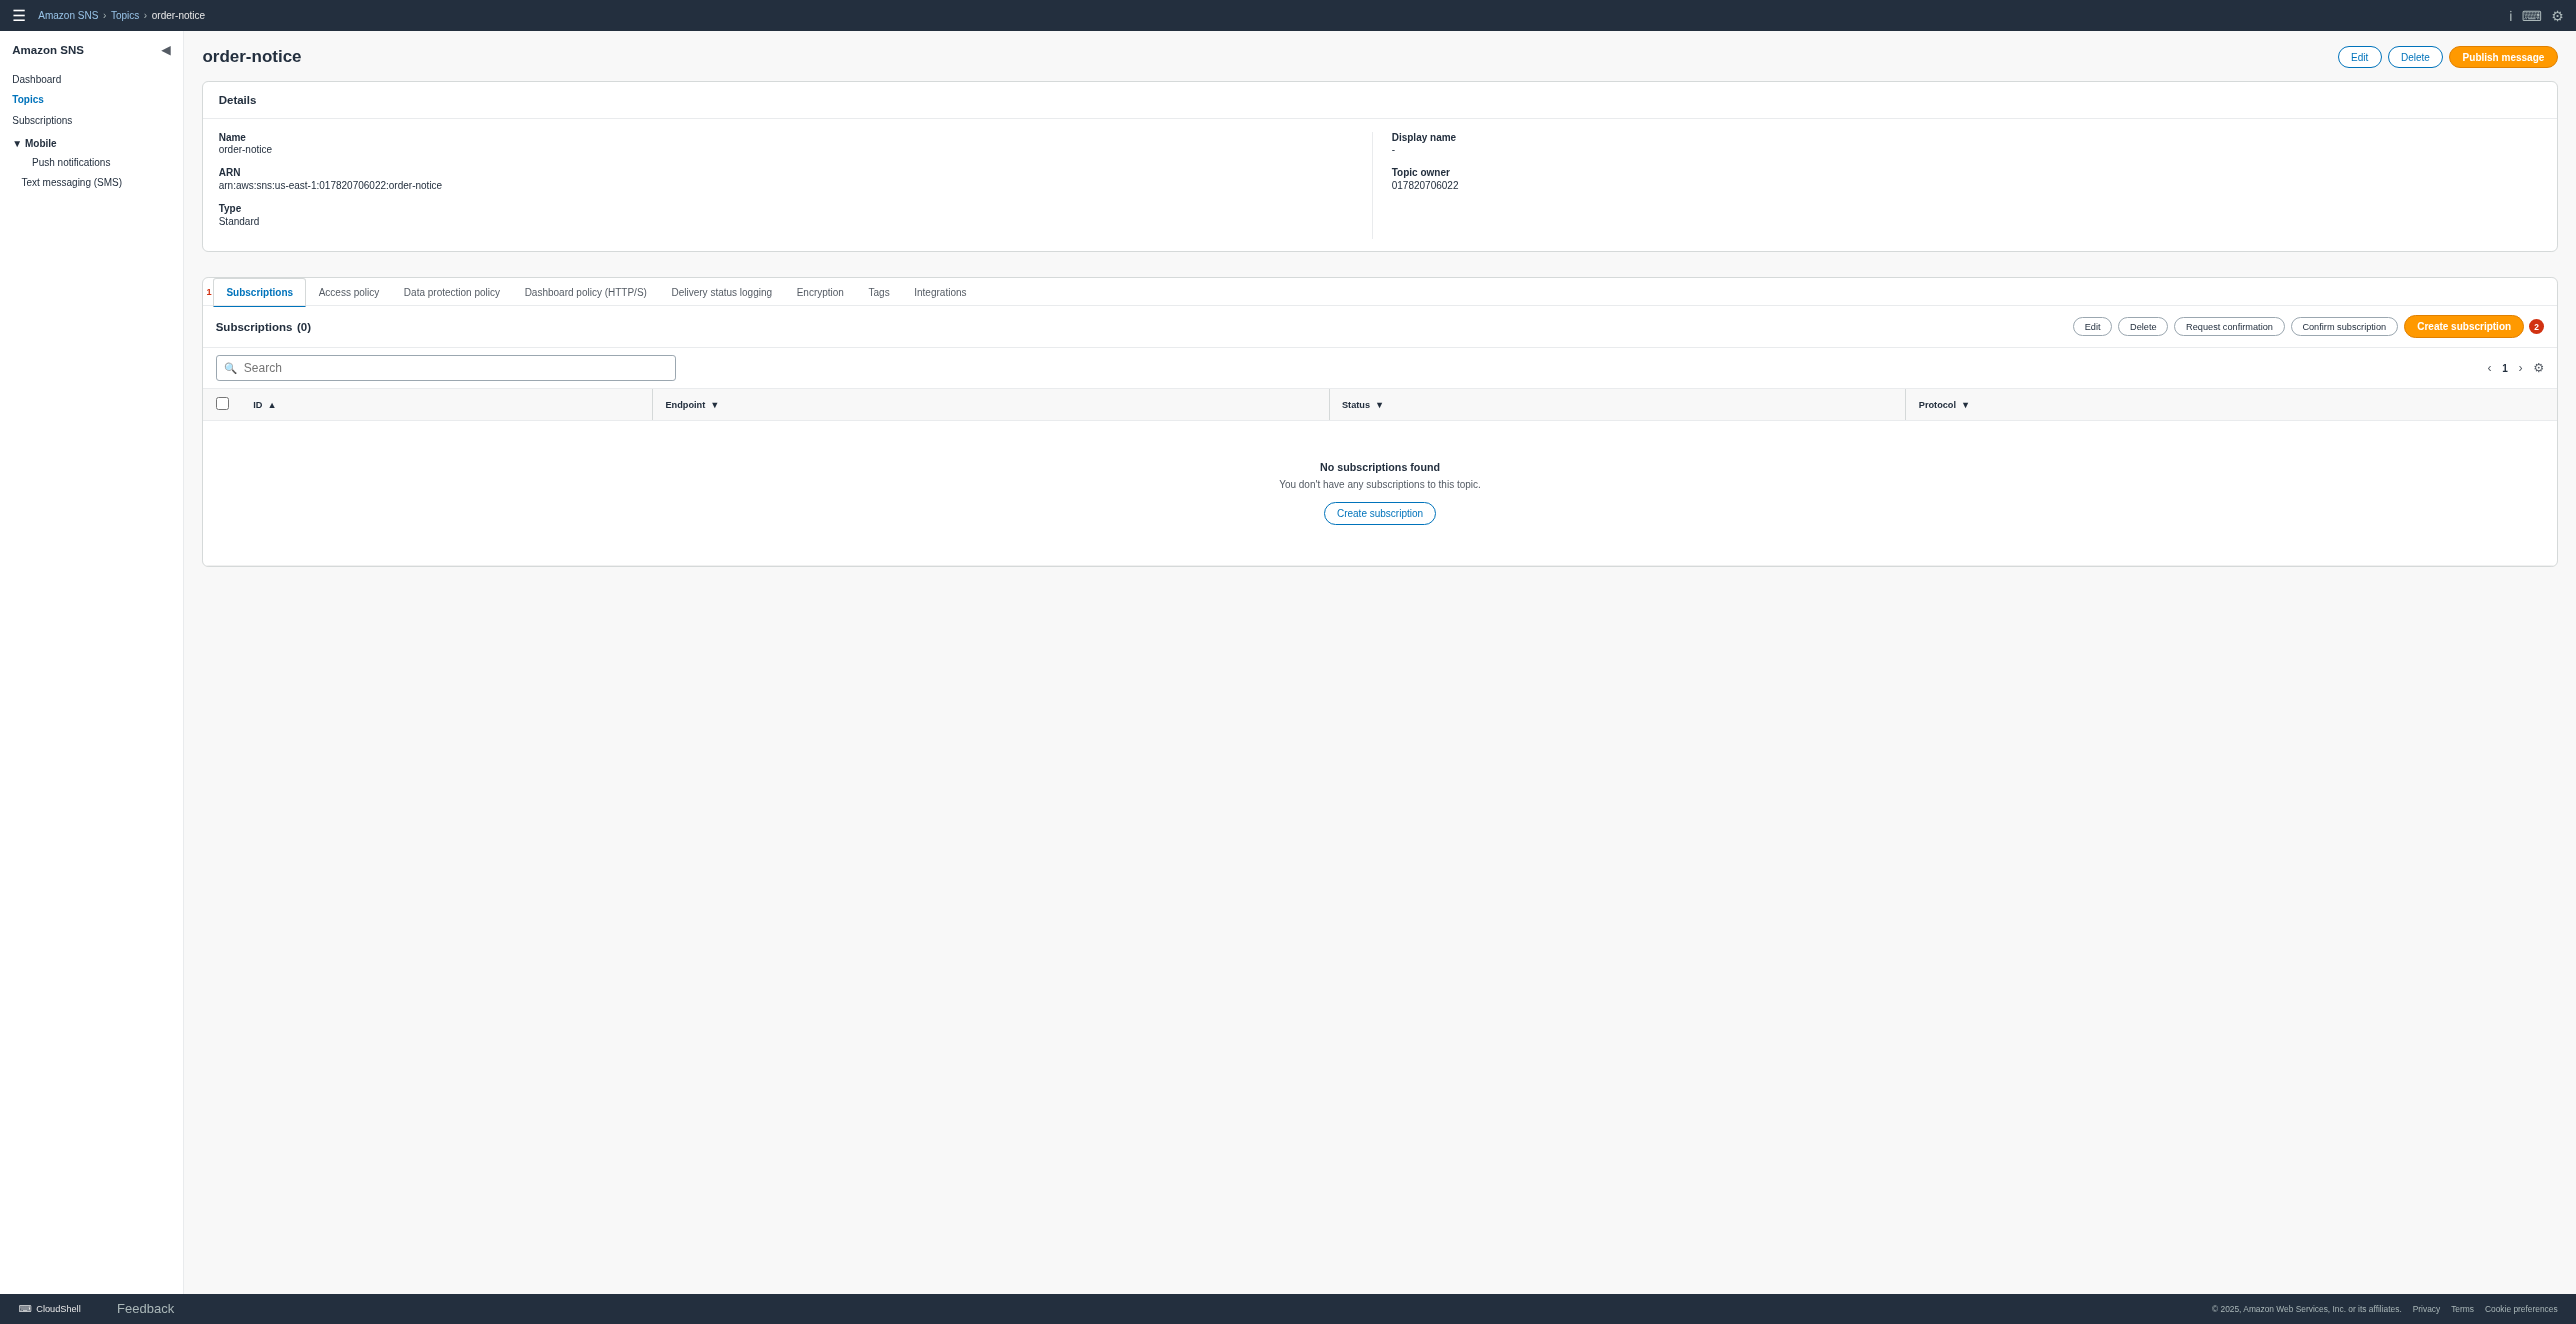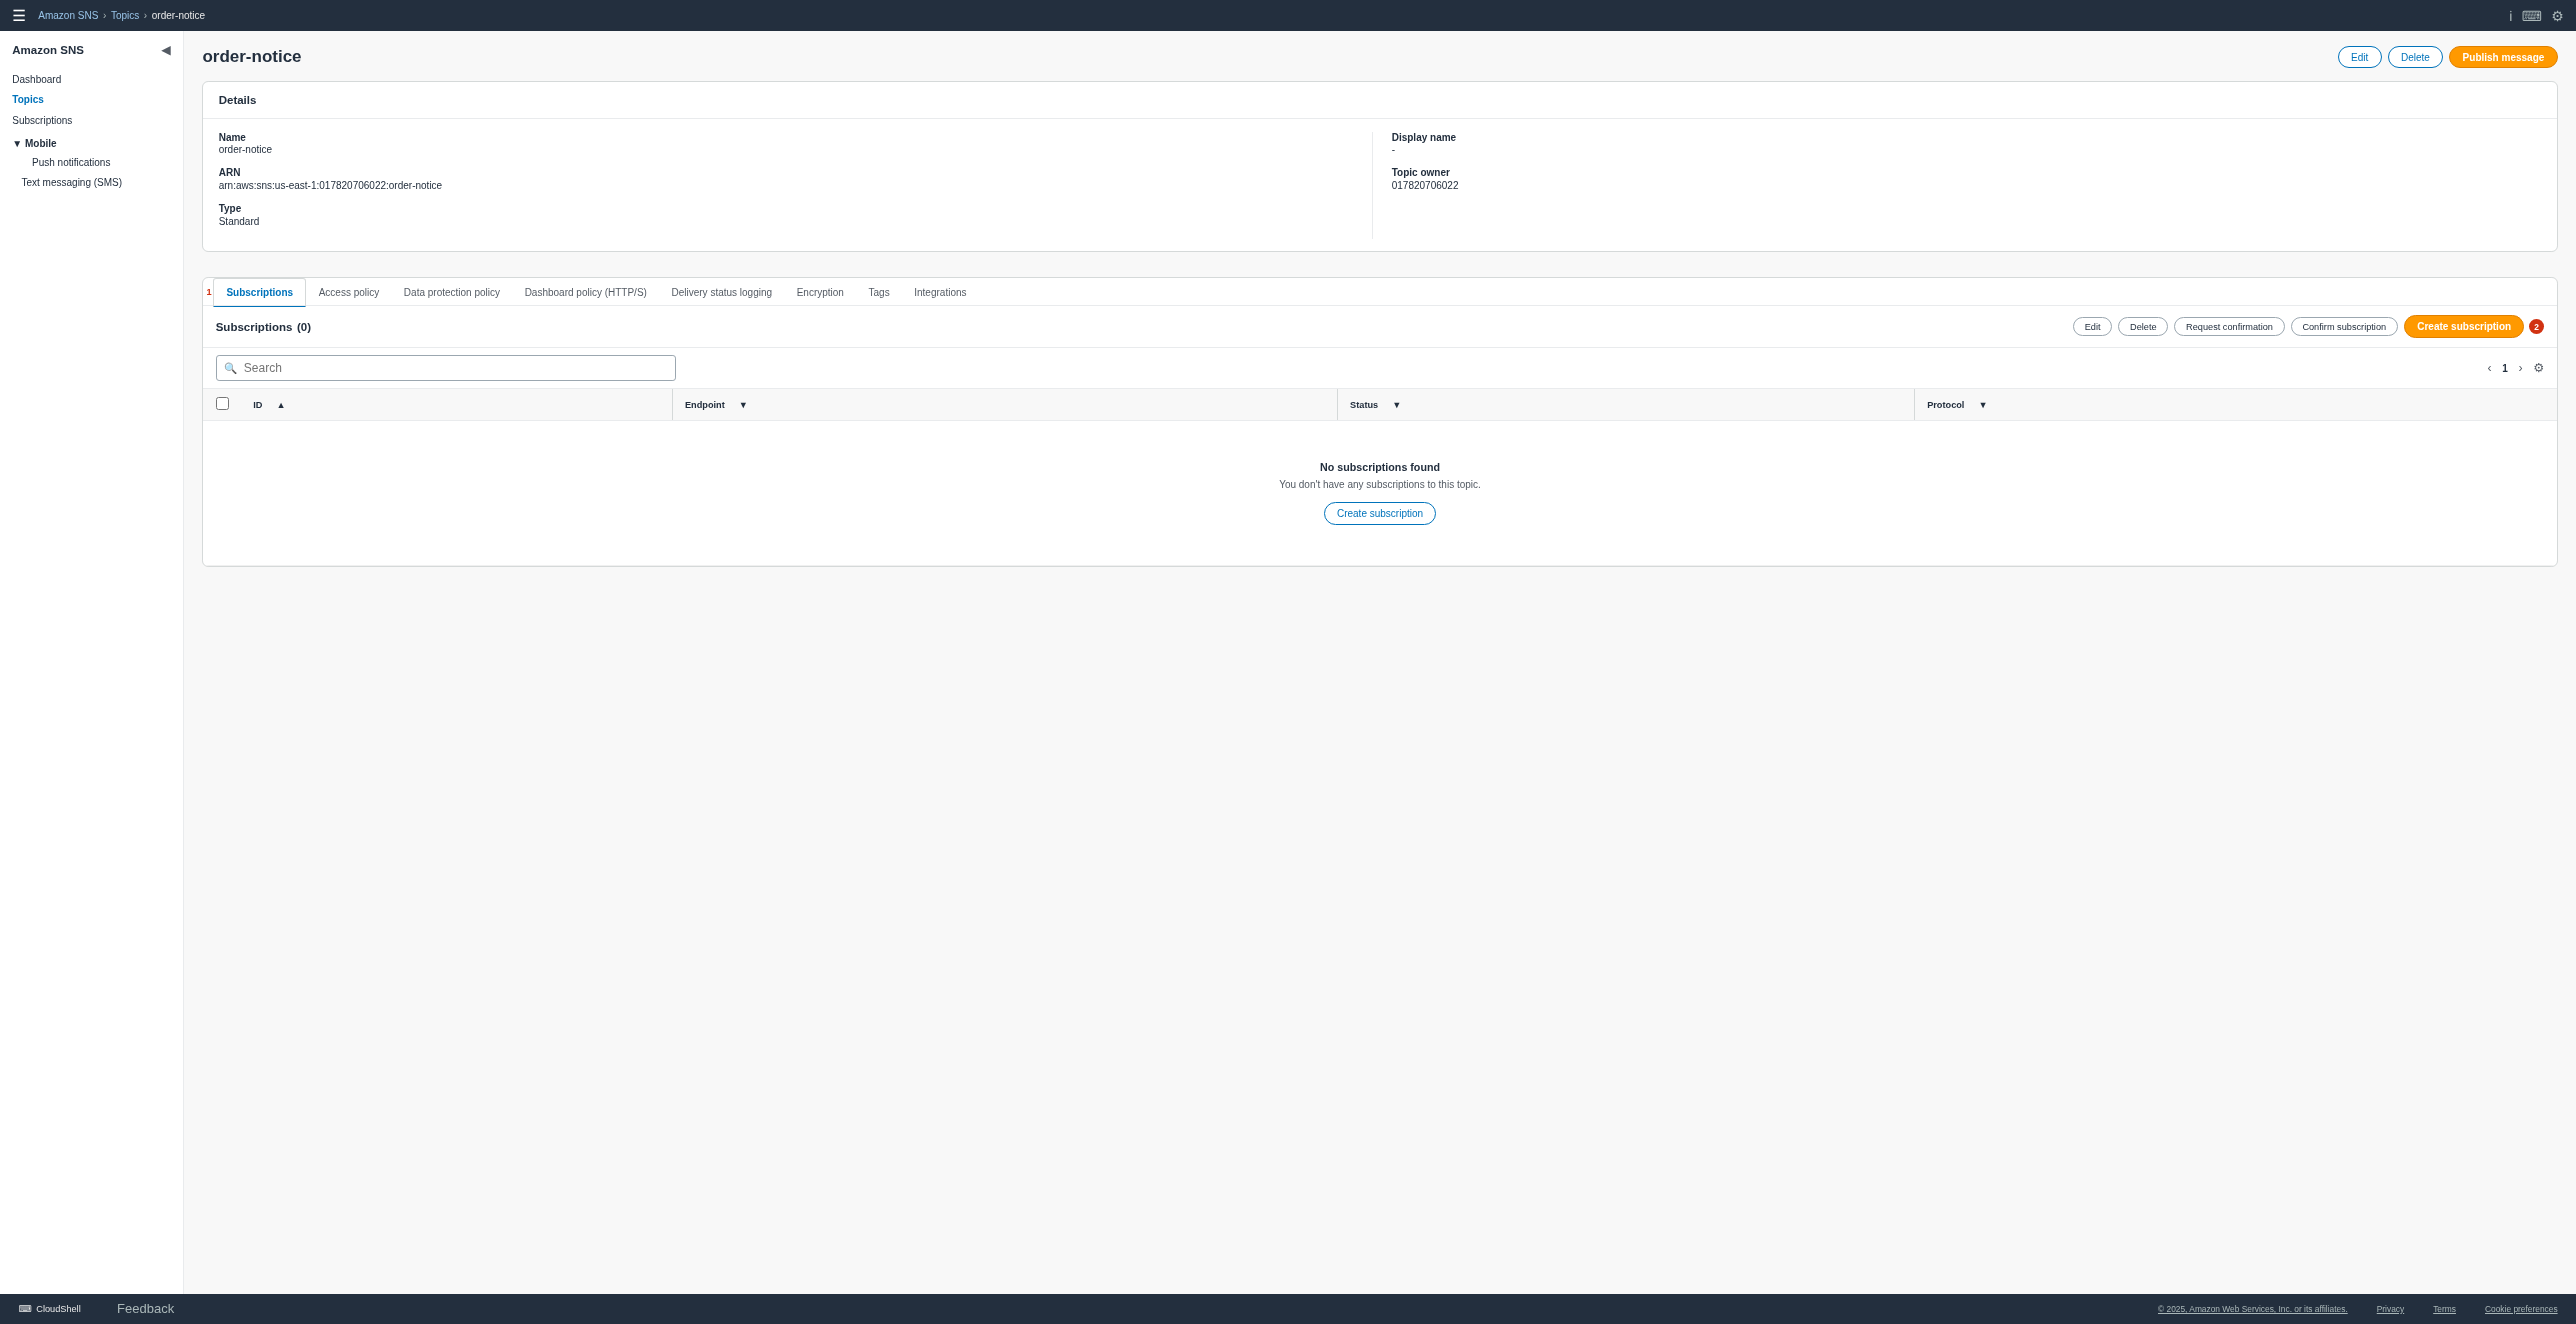--- a/index.html
+++ b/index.html
@@ -274,21 +274,21 @@
     }
     .data-table td {
       padding: 9.2px 12.3px;
       font-size: 10px;
       border-bottom: 0.8px solid #f0f0f0;
       color: #232f3e;
     }
     .col-sort {
       display: flex;
       align-items: center;
-      gap: 14px;
+      gap: 5px;
       cursor: pointer;
     }
     .col-divider {
       border-right: 0.8px solid #d5d9d9;
     }
 
     
     .empty-state {
       text-align: center;
       padding: 31px 15.3px;
@@ -329,21 +329,21 @@
       background: #232f3e;
       color: #aab7b8;
       font-size: 8.4px;
       padding: 7.7px 18.4px;
       display: flex;
       align-items: center;
       justify-content: space-between;
       flex-shrink: 0;
     }
     .footer-left { display: flex; align-items: center; gap: 6.1px; }
-    .footer-right { display: flex; gap: 29px; text-decoration: underline; }
+    .footer-right { display: flex; gap: 11px; }
     .footer-link { color: #aab7b8; cursor: pointer; text-decoration: none; }
 
     .cloudshell-btn {
       display: flex;
       align-items: center;
       gap: 4.6px;
       color: #e8e8e8;
       cursor: pointer;
       font-size: 9.2px;
     }

